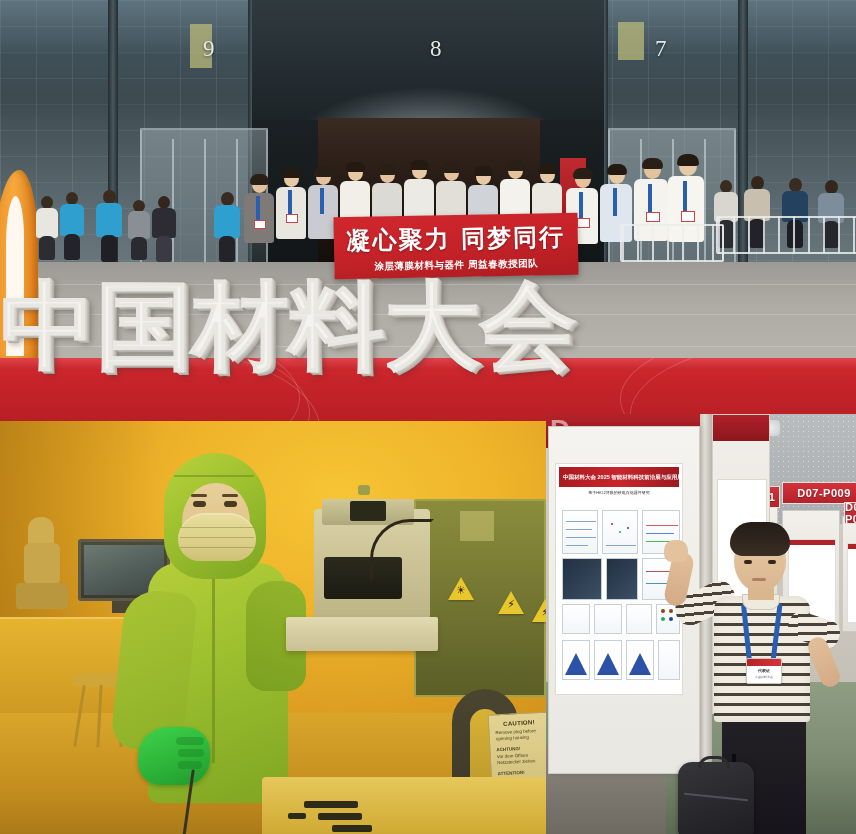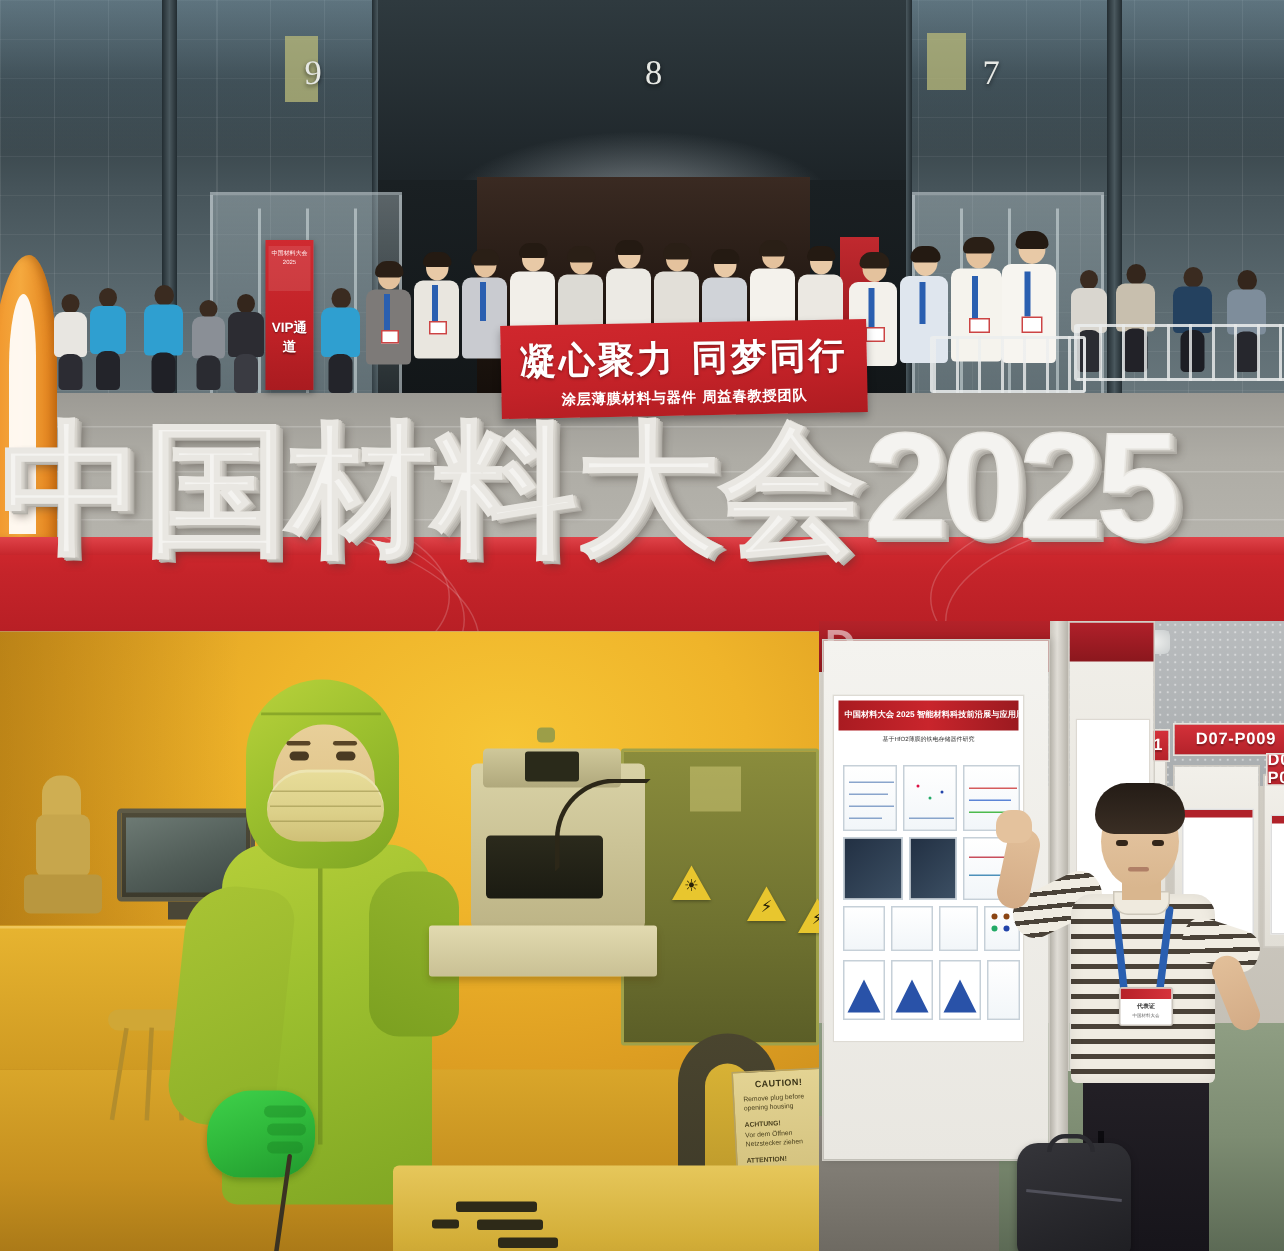--- a/index.html
+++ b/index.html
@@ -648,24 +648,20 @@
     <div class="plaza">
       <div class="plaza-joint" style="top:22px"></div>
       <div class="plaza-joint" style="top:52px"></div>
       <div class="plaza-joint" style="top:84px"></div>
     </div>
 
     <div class="orange-arch">
       <div class="orange-arch-inner"></div>
     </div>
 
-    <div class="vip-stand">
-      <div class="vip-head">中国材料大会2025</div>
-      <div class="vip-label">VIP通道</div>
-    </div>
     <div class="vip-stand-2"></div>
 
     <div class="person" style="left:36px;top:196px;width:22px;height:64px">
       <div class="head" style="left:5px;top:0;width:12px;height:13px;background:#3a2b20"></div>
       <div class="torso" style="left:0;top:12px;width:22px;height:30px;background:#e8e6e1"></div>
       <div class="torso" style="left:3px;top:40px;width:16px;height:24px;background:#2c2c33"></div>
     </div>
     <div class="person" style="left:60px;top:192px;width:24px;height:68px">
       <div class="head" style="left:6px;top:0;width:12px;height:13px;background:#3a2b20"></div>
       <div class="torso" style="left:0;top:12px;width:24px;height:32px;background:#2f9fd0"></div>
@@ -812,21 +808,20 @@
       <div class="carpet-swoosh" style="left:630px;top:-24px;width:420px;height:160px;"></div>
     </div>
 
     <div id="bigletters">
       <span class="glyph cn">中</span>
       <span class="glyph cn">国</span>
       <span class="glyph cn">材</span>
       <span class="glyph cn">料</span>
       <span class="glyph cn">大</span>
       <span class="glyph cn">会</span>
-      <span class="glyph num">2025</span>
     </div>
   </div>
 
   <div id="photo-cleanroom">
     <div class="cr-wall-shadow"></div>
     <div class="cr-floor"></div>
     <div class="cr-bench"></div>
 
     <div class="cr-microscope">
       <div class="ms-head"></div>

